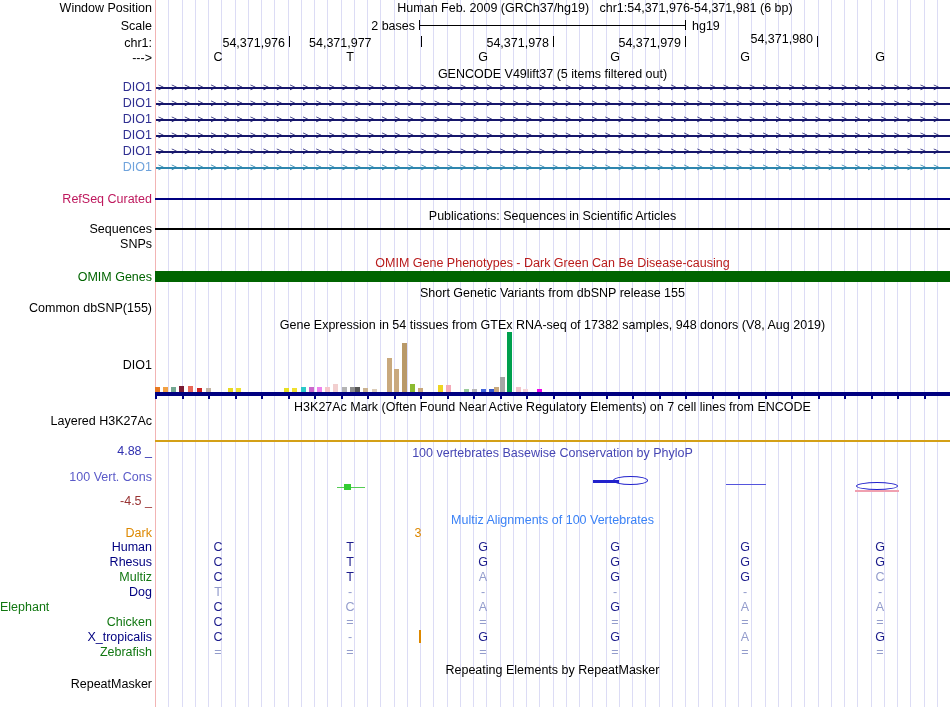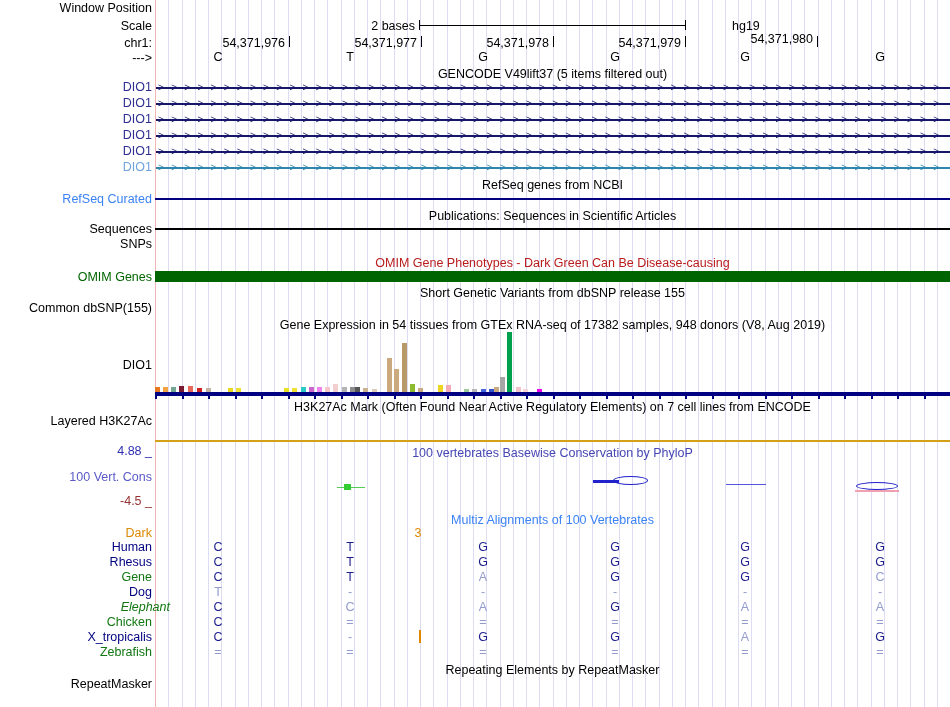--- a/index.html
+++ b/index.html
@@ -8,44 +8,45 @@
   .lbl{position:absolute;left:0;width:152px;text-align:right;white-space:nowrap;}
   .title{position:absolute;left:155px;width:795px;text-align:center;white-space:nowrap;}
   #gridlines{position:absolute;left:155px;top:0;width:795px;height:707px;
      background:repeating-linear-gradient(to right,#dcdcf5 0 1px,transparent 1px 13.25px);}
   #guideline{position:absolute;left:155px;top:0;width:1px;height:707px;background:#f2b4b4;}
   #window-title{position:absolute;left:240px;width:710px;top:1px;text-align:center;white-space:pre;}
   #scale-label{position:absolute;left:280px;top:19px;width:135px;text-align:right;}
   #scale-bar{position:absolute;left:419px;top:20px;width:265px;height:10px;
      border-left:1px solid #000;border-right:1px solid #000;}
   #scale-bar-line{position:absolute;left:0;right:0;top:5px;height:1px;background:#000;}
-  #assembly-label{position:absolute;left:732px;top:19px;text-align:right;}
+  #assembly-label{position:absolute;left:692px;top:19px;text-align:right;}
   .trackline{position:absolute;left:155px;width:795px;}
 </style>
 </head>
 <body>
 
 <div id="browser">
   <div id="gridlines"></div>
   <div id="guideline"></div>
 
+  <div id="window-title">Human Feb. 2009 (GRCh37/hg19)   chr1:54,371,976-54,371,981 (6 bp)</div>
   <div class="lbl" style="top:1px">Window Position</div>
   <div class="lbl" style="top:19px">Scale</div>
   <div class="lbl" style="top:36px">chr1:</div>
   <div class="lbl" style="top:51px">---&gt;</div>
 
   <div id="scale-label">2 bases</div>
   <div id="scale-bar">
       <div id="scale-bar-line"></div>
     </div>
   <div id="assembly-label">hg19</div>
   <div id="ruler-layer">
       <div style="position: absolute; left: 177px; top: 36px; width: 108px; text-align: right;">54,371,976</div>
       <div style="position: absolute; left: 289px; top: 36px; width: 1px; height: 11px; background: rgb(0, 0, 0);"></div>
-      <div style="position: absolute; left: 309px; top: 36px; width: 108px; text-align: right;">54,371,977</div>
+      <div style="position: absolute; left: 309px; top: 36px; width: 108px; ">54,371,977</div>
       <div style="position: absolute; left: 421px; top: 36px; width: 1px; height: 11px; background: rgb(0, 0, 0);"></div>
       <div style="position: absolute; left: 441px; top: 36px; width: 108px; text-align: right;">54,371,978</div>
       <div style="position: absolute; left: 553px; top: 36px; width: 1px; height: 11px; background: rgb(0, 0, 0);"></div>
       <div style="position: absolute; left: 573px; top: 36px; width: 108px; text-align: right;">54,371,979</div>
       <div style="position: absolute; left: 685px; top: 36px; width: 1px; height: 11px; background: rgb(0, 0, 0);"></div>
       <div style="position: absolute; left: 705px; top: 32px; width: 108px; text-align: right;">54,371,980</div>
       <div style="position: absolute; left: 817px; top: 36px; width: 1px; height: 11px; background: rgb(0, 0, 0);"></div>
     </div>
   <div id="base-layer">
       <div style="position: absolute; left: 211px; top: 50px; width: 14px; text-align: center;">C</div>
@@ -83,22 +84,21 @@
         <div style="position: absolute; left: 0px; top: 6px; width: 100%; height: 1.6px; background: rgb(22, 22, 107);"></div>
         <div style="position: absolute; left: 2px; top: 0px; font-size: 10px; letter-spacing: 7.3px; line-height: 13px;">&gt;&gt;&gt;&gt;&gt;&gt;&gt;&gt;&gt;&gt;&gt;&gt;&gt;&gt;&gt;&gt;&gt;&gt;&gt;&gt;&gt;&gt;&gt;&gt;&gt;&gt;&gt;&gt;&gt;&gt;&gt;&gt;&gt;&gt;&gt;&gt;&gt;&gt;&gt;&gt;&gt;&gt;&gt;&gt;&gt;&gt;&gt;&gt;&gt;&gt;&gt;&gt;&gt;&gt;&gt;&gt;&gt;&gt;&gt;&gt;</div>
       </div>
       <div style="position: absolute; left: 0px; top: 160px; width: 152px; text-align: right; color: rgb(111, 163, 220);">DIO1</div>
       <div style="position: absolute; left: 156px; top: 161px; width: 794px; height: 13px; overflow: hidden; color: rgb(46, 134, 174);">
         <div style="position: absolute; left: 0px; top: 6px; width: 100%; height: 1.6px; background: rgb(46, 134, 174);"></div>
         <div style="position: absolute; left: 2px; top: 0px; font-size: 10px; letter-spacing: 7.3px; line-height: 13px;">&gt;&gt;&gt;&gt;&gt;&gt;&gt;&gt;&gt;&gt;&gt;&gt;&gt;&gt;&gt;&gt;&gt;&gt;&gt;&gt;&gt;&gt;&gt;&gt;&gt;&gt;&gt;&gt;&gt;&gt;&gt;&gt;&gt;&gt;&gt;&gt;&gt;&gt;&gt;&gt;&gt;&gt;&gt;&gt;&gt;&gt;&gt;&gt;&gt;&gt;&gt;&gt;&gt;&gt;&gt;&gt;&gt;&gt;&gt;&gt;</div>
       </div>
     </div>
 
-  <div class="title" style="top:178px">RefSeq genes from NCBI</div>
-  <div class="lbl" style="top: 192px; color: #3b82f6;">RefSeq Curated</div>
+  <div class="lbl" style="top: 192px; color: #be185d;">RefSeq Curated</div>
   <div class="trackline" style="top: 198px; height: 2px; background: rgb(0, 0, 128);"></div>
 
   <div class="title" style="top:209px">Publications: Sequences in Scientific Articles</div>
   <div class="lbl" style="top:222px">Sequences</div>
   <div class="trackline" style="top: 228px; height: 2px; background: rgb(0, 0, 0);"></div>
   <div class="lbl" style="top:237px">SNPs</div>
 
   <div class="title" style="top: 256px; color: #b91c1c;">OMIM Gene Phenotypes - Dark Green Can Be Disease-causing</div>
   <div class="lbl" style="top: 270px; color: rgb(0, 100, 0); text-align: right;">OMIM Genes</div>
   <div class="trackline" style="top: 271px; height: 11px; background: rgb(0, 100, 0);"></div>
@@ -181,35 +181,35 @@
       <div style="position: absolute; left: 608px; top: 540px; width: 14px; text-align: center; color: rgb(28, 28, 140);">G</div>
       <div style="position: absolute; left: 738px; top: 540px; width: 14px; text-align: center; color: rgb(28, 28, 140);">G</div>
       <div style="position: absolute; left: 873px; top: 540px; width: 14px; text-align: center; color: rgb(28, 28, 140);">G</div>
       <div style="position: absolute; left: 0px; top: 555px; width: 152px; text-align: right; color: rgb(0, 0, 128);">Rhesus</div>
       <div style="position: absolute; left: 211px; top: 555px; width: 14px; text-align: center; color: rgb(28, 28, 140);">C</div>
       <div style="position: absolute; left: 343px; top: 555px; width: 14px; text-align: center; color: rgb(28, 28, 140);">T</div>
       <div style="position: absolute; left: 476px; top: 555px; width: 14px; text-align: center; color: rgb(28, 28, 140);">G</div>
       <div style="position: absolute; left: 608px; top: 555px; width: 14px; text-align: center; color: rgb(28, 28, 140);">G</div>
       <div style="position: absolute; left: 738px; top: 555px; width: 14px; text-align: center; color: rgb(28, 28, 140);">G</div>
       <div style="position: absolute; left: 873px; top: 555px; width: 14px; text-align: center; color: rgb(28, 28, 140);">G</div>
-      <div style="position: absolute; left: 0px; top: 570px; width: 152px; text-align: right; color: rgb(17, 119, 17);">Gene</div>
+      <div style="position: absolute; left: 0px; top: 570px; width: 152px; text-align: right; color: rgb(17, 119, 17);">Multiz</div>
       <div style="position: absolute; left: 211px; top: 570px; width: 14px; text-align: center; color: rgb(28, 28, 140);">C</div>
       <div style="position: absolute; left: 343px; top: 570px; width: 14px; text-align: center; color: rgb(28, 28, 140);">T</div>
       <div style="position: absolute; left: 476px; top: 570px; width: 14px; text-align: center; color: rgb(147, 156, 204);">A</div>
       <div style="position: absolute; left: 608px; top: 570px; width: 14px; text-align: center; color: rgb(28, 28, 140);">G</div>
       <div style="position: absolute; left: 738px; top: 570px; width: 14px; text-align: center; color: rgb(28, 28, 140);">G</div>
       <div style="position: absolute; left: 873px; top: 570px; width: 14px; text-align: center; color: rgb(147, 156, 204);">C</div>
       <div style="position: absolute; left: 0px; top: 585px; width: 152px; text-align: right; color: rgb(0, 0, 128);">Dog</div>
       <div style="position: absolute; left: 211px; top: 585px; width: 14px; text-align: center; color: rgb(147, 156, 204);">T</div>
       <div style="position: absolute; left: 343px; top: 585px; width: 14px; text-align: center; color: rgb(147, 156, 204);">-</div>
       <div style="position: absolute; left: 476px; top: 585px; width: 14px; text-align: center; color: rgb(147, 156, 204);">-</div>
       <div style="position: absolute; left: 608px; top: 585px; width: 14px; text-align: center; color: rgb(147, 156, 204);">-</div>
       <div style="position: absolute; left: 738px; top: 585px; width: 14px; text-align: center; color: rgb(147, 156, 204);">-</div>
       <div style="position: absolute; left: 873px; top: 585px; width: 14px; text-align: center; color: rgb(147, 156, 204);">-</div>
-      <div style="position: absolute; left: 18px; top: 600px; width: 152px; text-align: right; color: rgb(17, 119, 17); font-style: italic;">Elephant</div>
+      <div style="position: absolute; left: 0px; top: 600px; width: 152px; text-align: left; color: rgb(17, 119, 17);">Elephant</div>
       <div style="position: absolute; left: 211px; top: 600px; width: 14px; text-align: center; color: rgb(28, 28, 140);">C</div>
       <div style="position: absolute; left: 343px; top: 600px; width: 14px; text-align: center; color: rgb(147, 156, 204);">C</div>
       <div style="position: absolute; left: 476px; top: 600px; width: 14px; text-align: center; color: rgb(147, 156, 204);">A</div>
       <div style="position: absolute; left: 608px; top: 600px; width: 14px; text-align: center; color: rgb(28, 28, 140);">G</div>
       <div style="position: absolute; left: 738px; top: 600px; width: 14px; text-align: center; color: rgb(147, 156, 204);">A</div>
       <div style="position: absolute; left: 873px; top: 600px; width: 14px; text-align: center; color: rgb(147, 156, 204);">A</div>
       <div style="position: absolute; left: 0px; top: 615px; width: 152px; text-align: right; color: rgb(17, 119, 17);">Chicken</div>
       <div style="position: absolute; left: 211px; top: 615px; width: 14px; text-align: center; color: rgb(28, 28, 140);">C</div>
       <div style="position: absolute; left: 343px; top: 615px; width: 14px; text-align: center; color: rgb(147, 156, 204);">=</div>
       <div style="position: absolute; left: 476px; top: 615px; width: 14px; text-align: center; color: rgb(147, 156, 204);">=</div>

